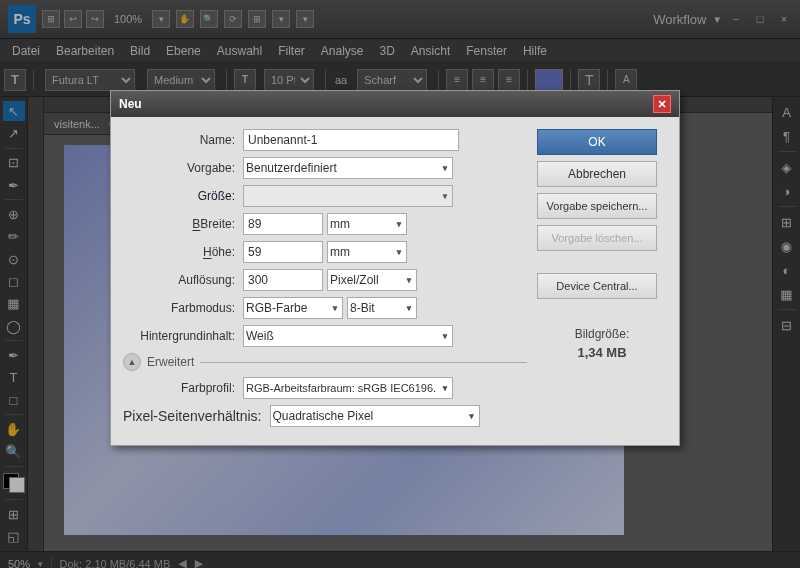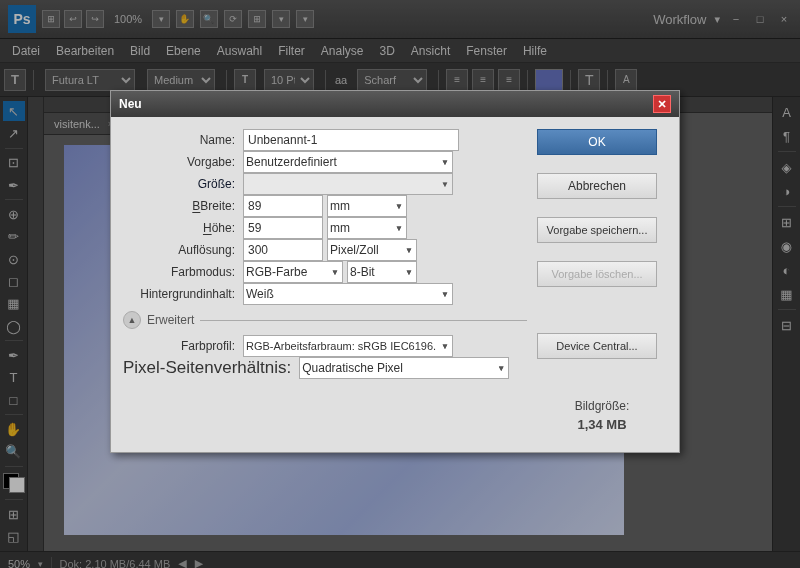--- a/index.html
+++ b/index.html
@@ -251,27 +251,28 @@
     }
 
     #dialog-left {
       flex: 1;
     }
 
     #dialog-right {
       width: 130px;
       display: flex;
       flex-direction: column;
-      gap: 18px;
+      gap: 6px;
       padding-top: 0;
     }
 
     .form-row {
       display: flex;
       align-items: center;
+      margin-bottom: 6px;
     }
     .form-label {
       text-align: right;
       color: #333;
       font-size: 12px;
       min-width: 120px;
       padding-right: 8px;
     }
     .form-label-underline {
       text-decoration: underline;
@@ -655,21 +656,21 @@
           <span class="form-label">Farbprofil:</span>
           <div class="select-wrapper">
             <select class="form-select form-select-full" style="font-size:11px">
               <option>RGB-Arbeitsfarbraum: sRGB IEC6196...</option>
             </select>
             <span style="position:absolute;right:4px;font-size:8px;color:#555;pointer-events:none">▼</span>
           </div>
         </div>
 
         <div class="form-row">
-          <span class="form-label" style="font-size:17px">Pixel-Seitenverhältnis:</span>
+          <span class="form-label" style="font-size:14px">Pixel-Seitenverhältnis:</span>
           <div class="select-wrapper">
             <select class="form-select form-select-full">
               <option>Quadratische Pixel</option>
             </select>
             <span style="position:absolute;right:4px;font-size:8px;color:#555;pointer-events:none">▼</span>
           </div>
         </div>
 
       </div>
 

